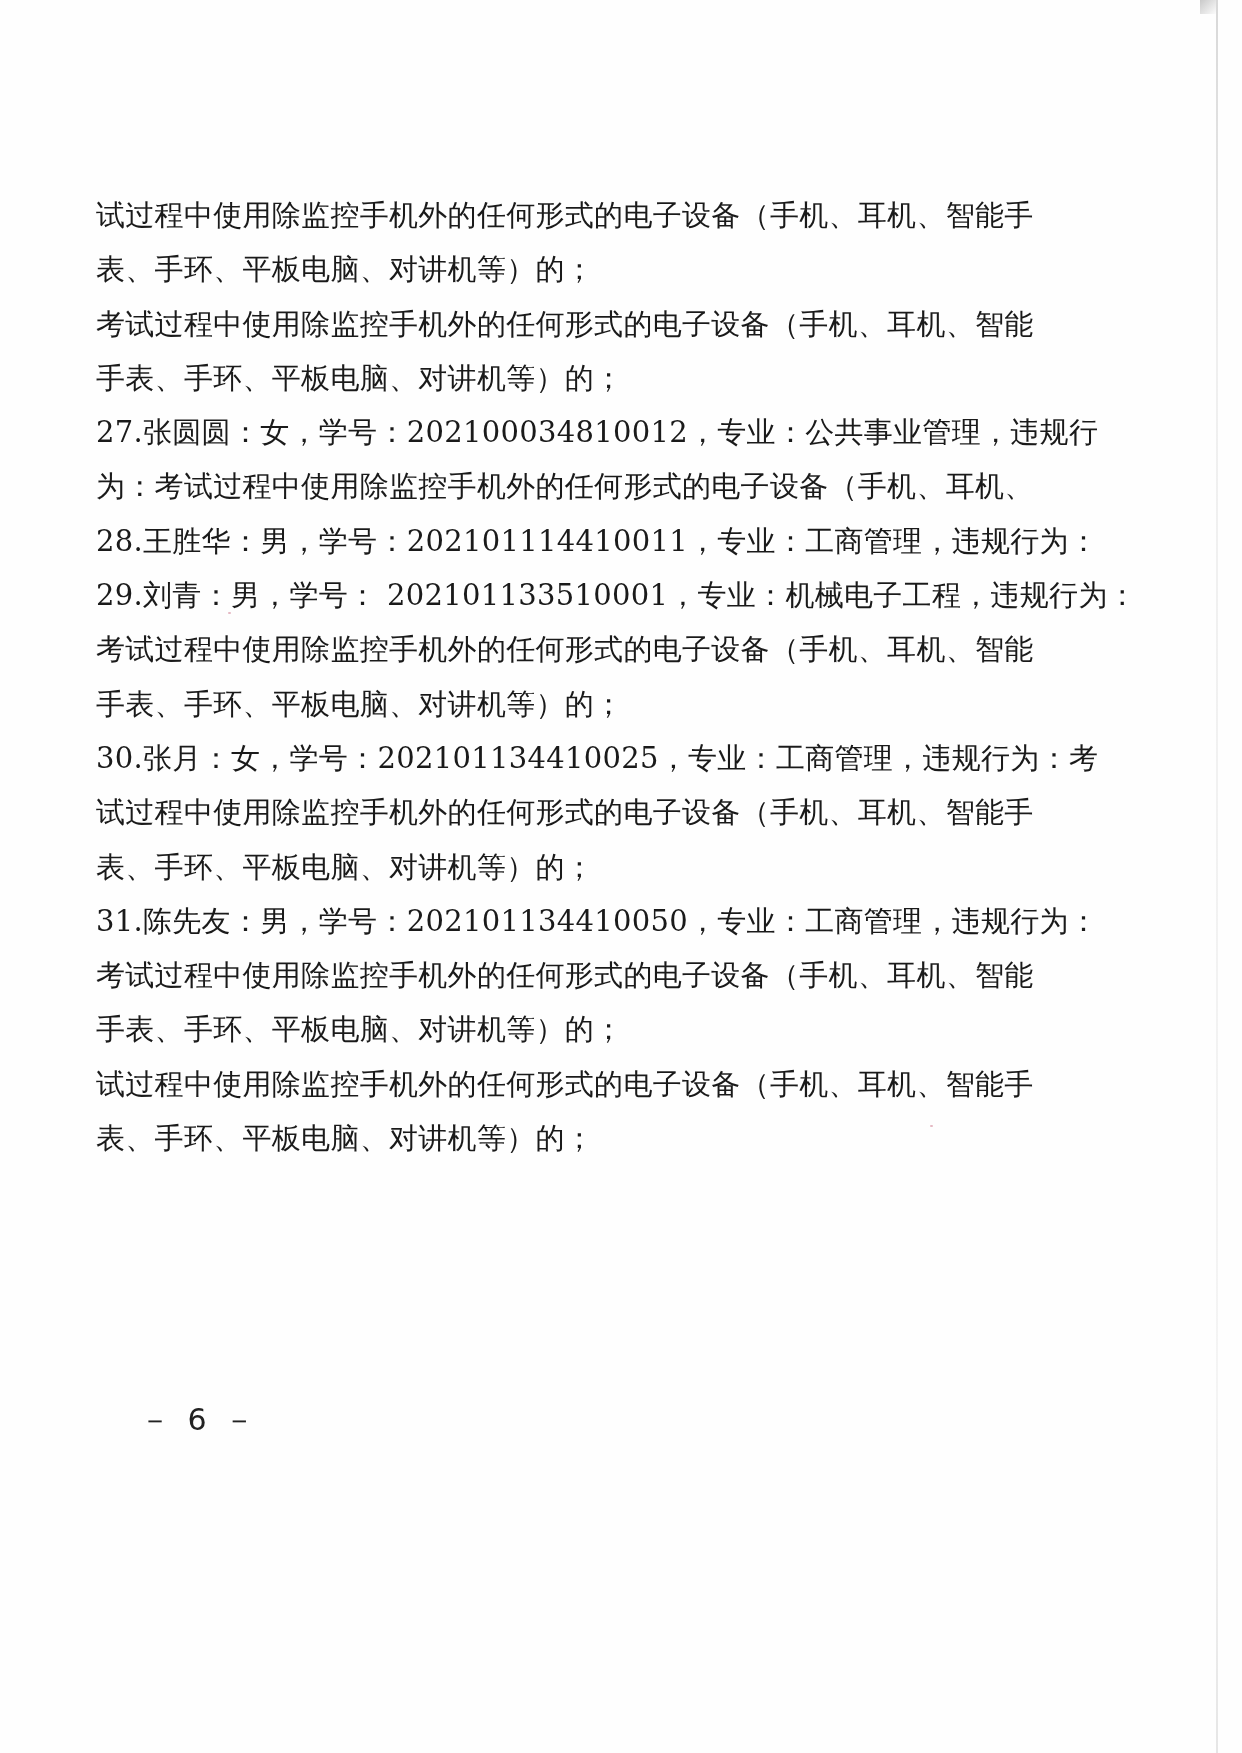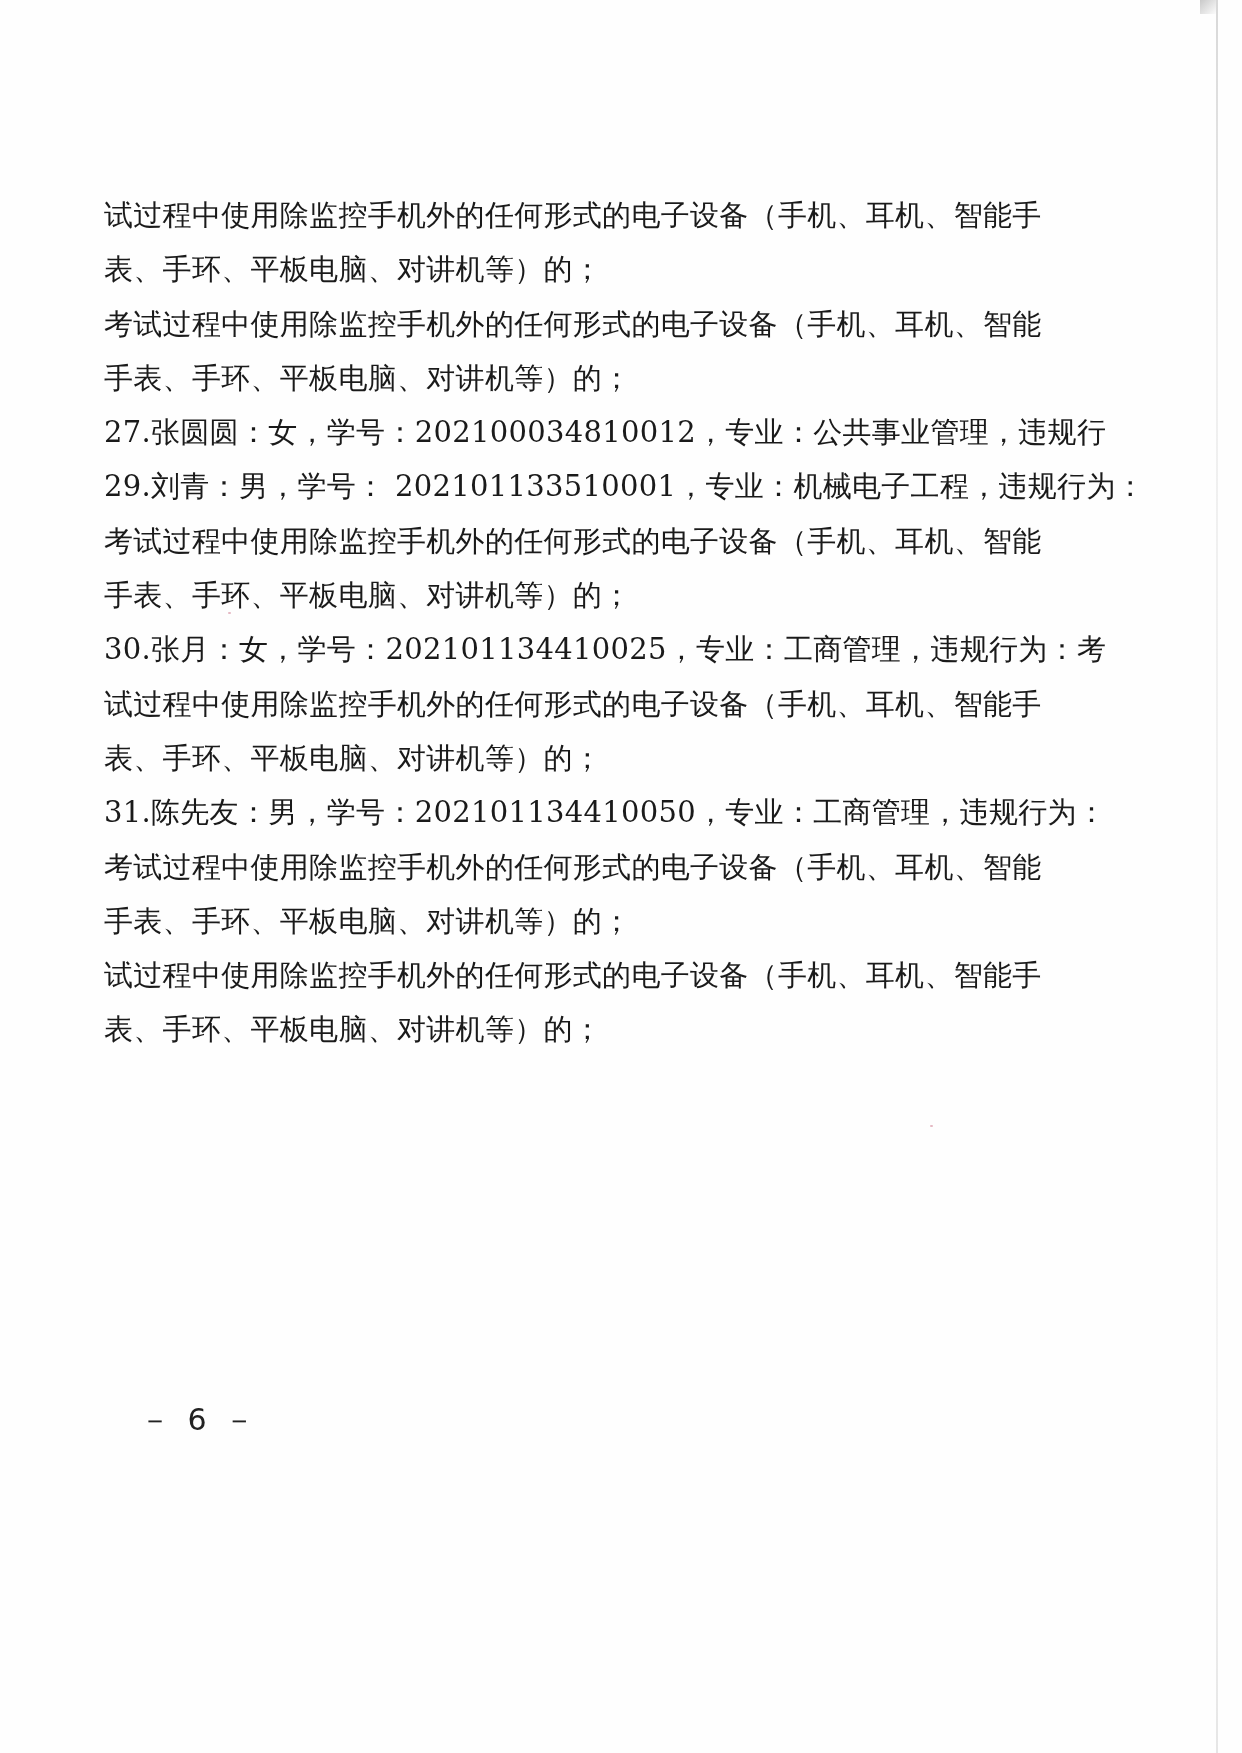--- a/index.html
+++ b/index.html
@@ -17,21 +17,21 @@
   }
   .scan-edge {
     position: absolute; top: 0; left: 1216px; width: 2px; height: 1753px;
     background: linear-gradient(to bottom, #d8d8d8, #efefef 20%, #f4f4f4 80%, #e6e6e6);
   }
   .scan-corner {
     position: absolute; top: 0; left: 1200px; width: 18px; height: 14px;
     background: linear-gradient(135deg, #c9c9c9, #ffffff);
   }
   .body-text {
-    position: absolute; left: 104px; top: 188px; width: 960px;
+    position: absolute; left: 96px; top: 188px; width: 960px;
   }
   .line {
     height: 54.3px; line-height: 54.3px;
     font-size: 29px;
     white-space: nowrap;
     letter-spacing: 0.3px;
   }
   .page-number {
     position: absolute; left: 140px; top: 1400px;
     font-size: 30px; font-family: "DejaVu Sans", "Liberation Sans", sans-serif;
@@ -46,20 +46,22 @@
 <div class="page">
   <div class="scan-corner"></div>
   <div class="scan-edge"></div>
 
   <div class="body-text">
     <div class="line">试过程中使用除监控手机外的任何形式的电子设备（手机、耳机、智能手</div>
     <div class="line">表、手环、平板电脑、对讲机等）的；</div>
     <div class="line">考试过程中使用除监控手机外的任何形式的电子设备（手机、耳机、智能</div>
     <div class="line">手表、手环、平板电脑、对讲机等）的；</div>
     <div class="line">27.张圆圆：女，学号：202100034810012，专业：公共事业管理，违规行</div>
+    <div class="line">为：考试过程中使用除监控手机外的任何形式的电子设备（手机、耳机、</div>
+    <div class="line">28.王胜华：男，学号：202101114410011，专业：工商管理，违规行为：</div>
     <div class="line">29.刘青：男，学号： 202101133510001，专业：机械电子工程，违规行为：</div>
     <div class="line">考试过程中使用除监控手机外的任何形式的电子设备（手机、耳机、智能</div>
     <div class="line">手表、手环、平板电脑、对讲机等）的；</div>
     <div class="line">30.张月：女，学号：202101134410025，专业：工商管理，违规行为：考</div>
     <div class="line">试过程中使用除监控手机外的任何形式的电子设备（手机、耳机、智能手</div>
     <div class="line">表、手环、平板电脑、对讲机等）的；</div>
     <div class="line">31.陈先友：男，学号：202101134410050，专业：工商管理，违规行为：</div>
     <div class="line">考试过程中使用除监控手机外的任何形式的电子设备（手机、耳机、智能</div>
     <div class="line">手表、手环、平板电脑、对讲机等）的；</div>
     <div class="line">试过程中使用除监控手机外的任何形式的电子设备（手机、耳机、智能手</div>

